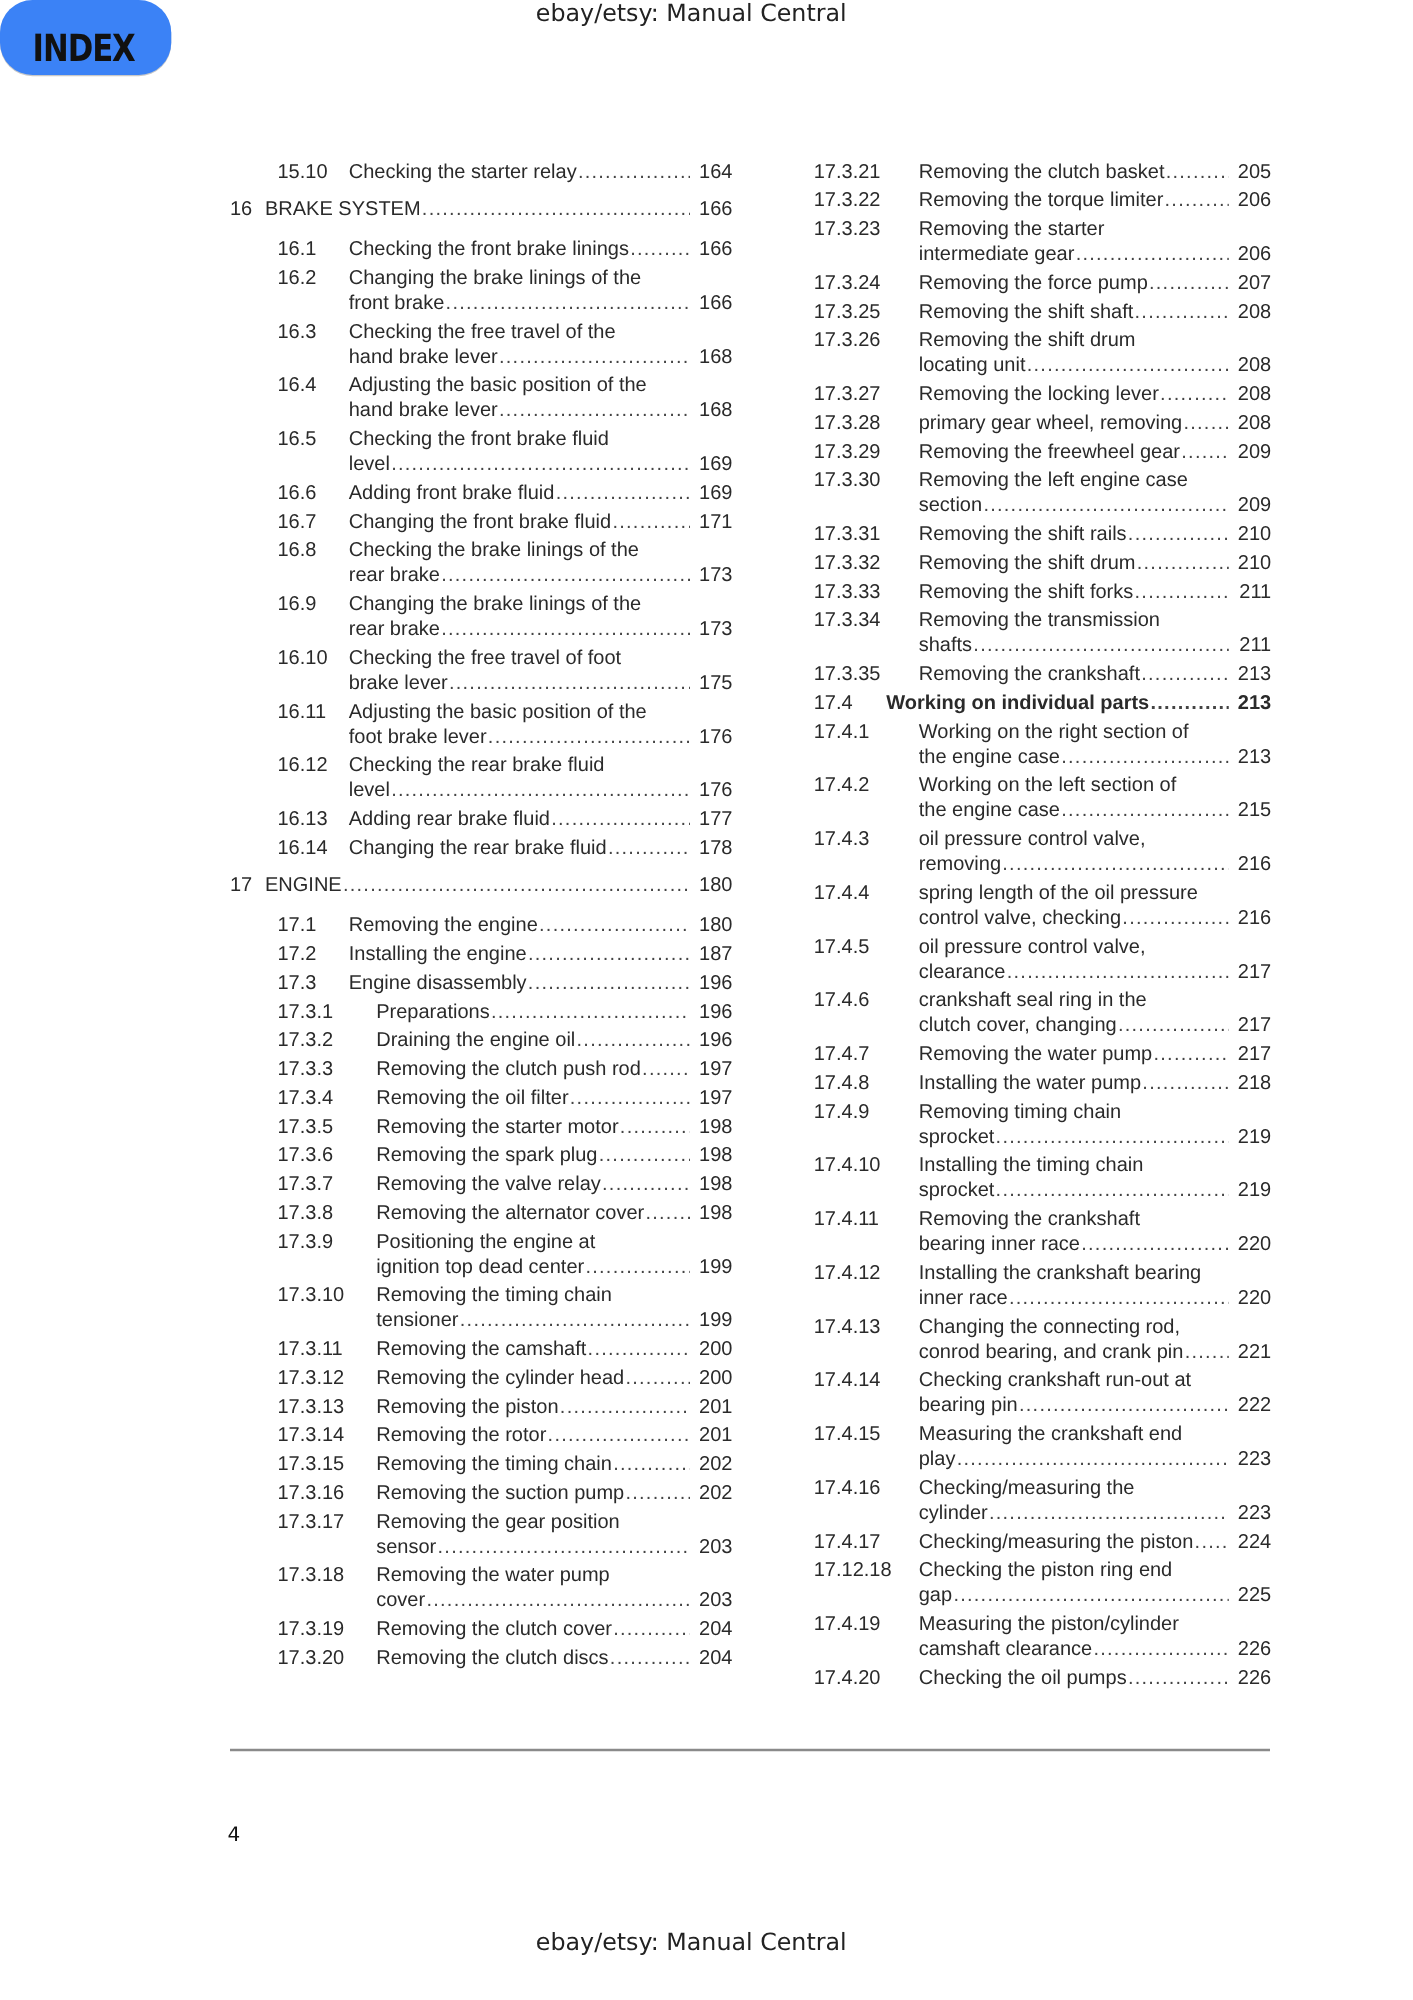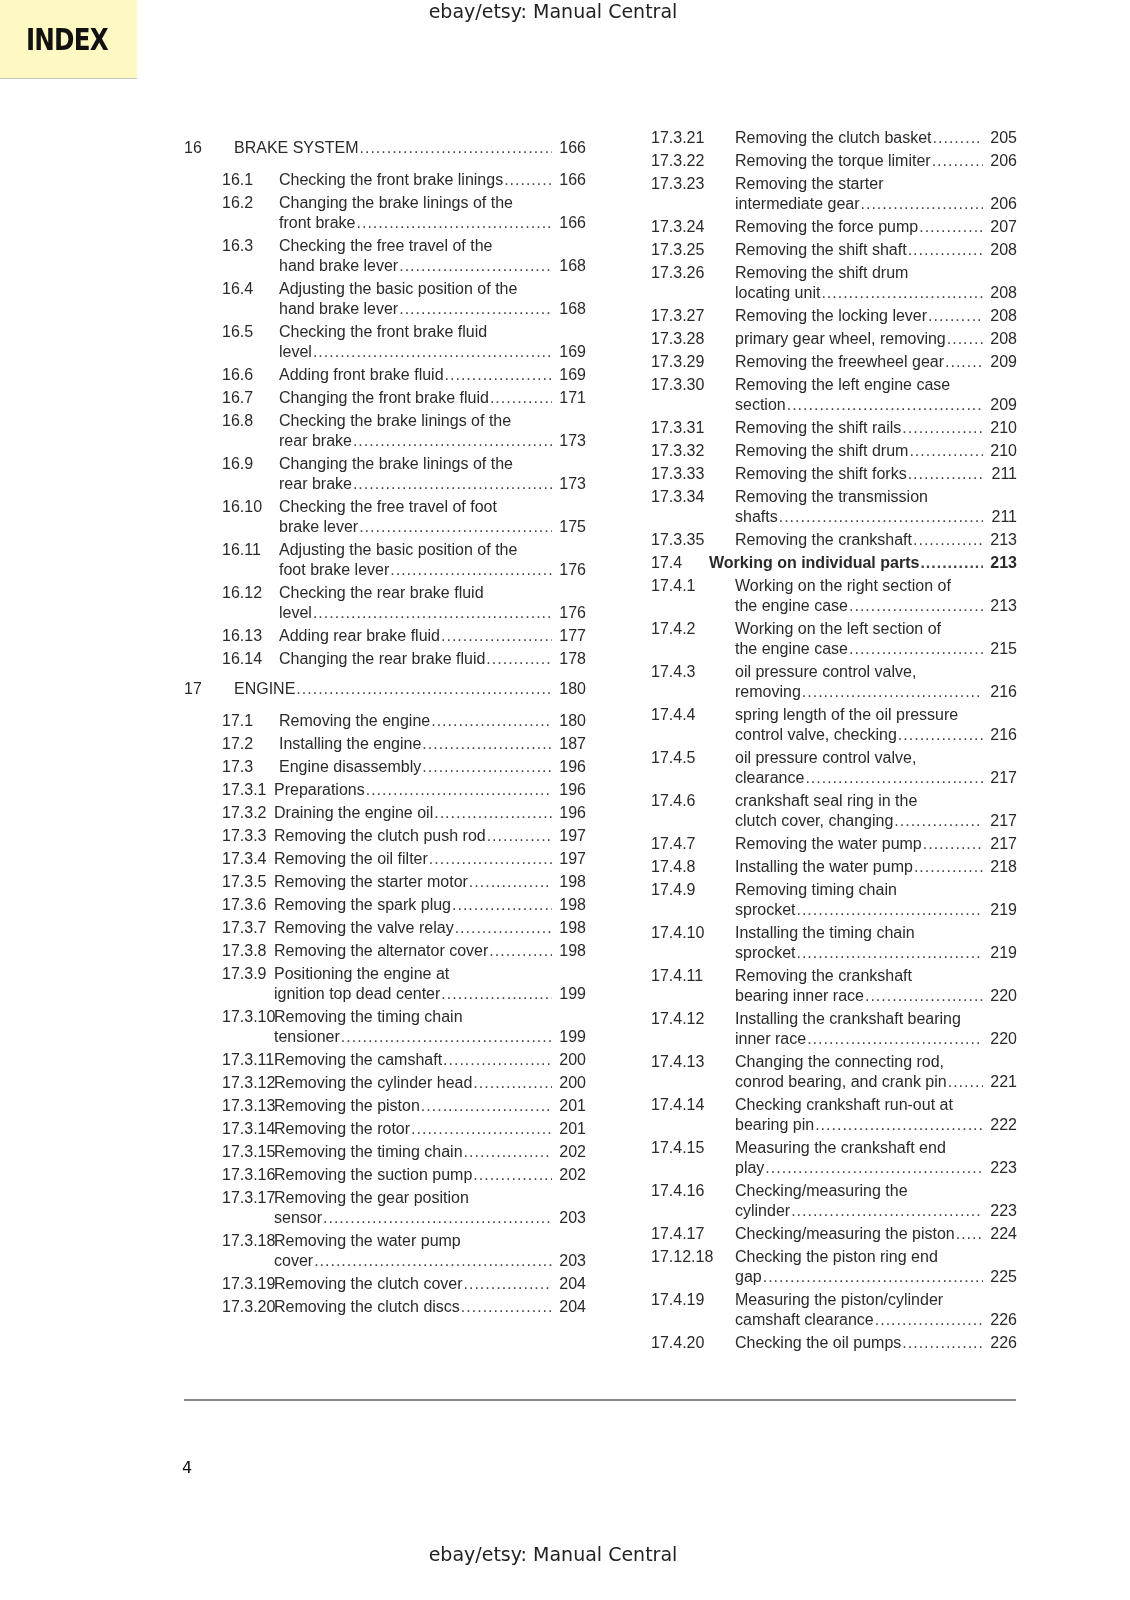--- a/index.html
+++ b/index.html
@@ -1,22 +1,22 @@
 <!DOCTYPE html>
 <html><head>
 <meta charset="utf-8">
 <style>
   html, body { margin: 0; padding: 0; background: #ffffff; }
   body {
     width: 1130px; height: 1600px; position: relative; overflow: hidden;
     font-family: "Liberation Sans", sans-serif; color: #1a1a1a;
   }
   .index-box {
-    position: absolute; left: 0; top: 0; width: 137px; height: 78px;
-    background: #fef9c3; box-shadow: 0 1px 0 #c8c8c8;
+    position: absolute; left: 0; top: 0; width: 137px; height: 60px;
+    background: #3b82f6; box-shadow: 0 1px 0 #c8c8c8; border-radius: 26px;
   }
   .index-box span {
     position: absolute; left: 26px; top: 22px;
     font-family: "DejaVu Sans", sans-serif; font-weight: bold;
     font-size: 30px; letter-spacing: -1px; color: #111; transform: scaleX(0.82);
     transform-origin: left top;
   }
   .watermark {
     position: absolute; left: 0; width: 1130px; text-align: center;
     font-family: "DejaVu Sans", sans-serif; font-size: 19px; color: #222;
@@ -43,25 +43,25 @@
     letter-spacing: 1px; color: #444;
   }
   .entry .line .dots::after {
     content: "........................................................................................................................................";
   }
   .entry .line .page { flex: 0 0 auto; text-align: right; min-width: 32px; }
 
   
   .left .lvl-chapter { margin-top: 10px; margin-bottom: 12px; }
   .left .lvl-chapter .num { left: 0; }
-  .left .lvl-chapter .body { margin-left: 50px; }
+  .left .lvl-chapter .body { margin-left: 28px; }
   .left .lvl-2 .num { left: 38px; }
   .left .lvl-2 .body { margin-left: 95px; }
   .left .lvl-3 .num { left: 38px; }
-  .left .lvl-3 .body { margin-left: 90px; }
+  .left .lvl-3 .body { margin-left: 117px; }
 
   
   .right .lvl-2 .num { left: 0; }
   .right .lvl-2 .body { margin-left: 58px; font-weight: bold; }
   .right .lvl-3 .num { left: 0; }
   .right .lvl-3 .body { margin-left: 84px; }
 
   .rule {
     position: absolute; left: 184px; top: 1399px; width: 832px; height: 2px;
     background: #8a8a8a;
@@ -74,20 +74,30 @@
 </head>
 <body>
 
 <div class="index-box">
   <span>INDEX</span>
 </div>
 
 <div class="watermark top">ebay/etsy: Manual Central</div>
 
 <div class="col left" id="col-left">
+    <div class="entry lvl-2">
+      <span class="num">15.10</span>
+      <span class="body">
+        <div class="line">
+          <span class="txt">Checking the starter relay</span>
+          <span class="dots"></span>
+          <span class="page">164</span>
+        </div>
+      </span>
+    </div>
     <div class="entry lvl-chapter">
       <span class="num">16</span>
       <span class="body">
         <div class="line">
           <span class="txt">BRAKE SYSTEM</span>
           <span class="dots"></span>
           <span class="page">166</span>
         </div>
       </span>
     </div>

